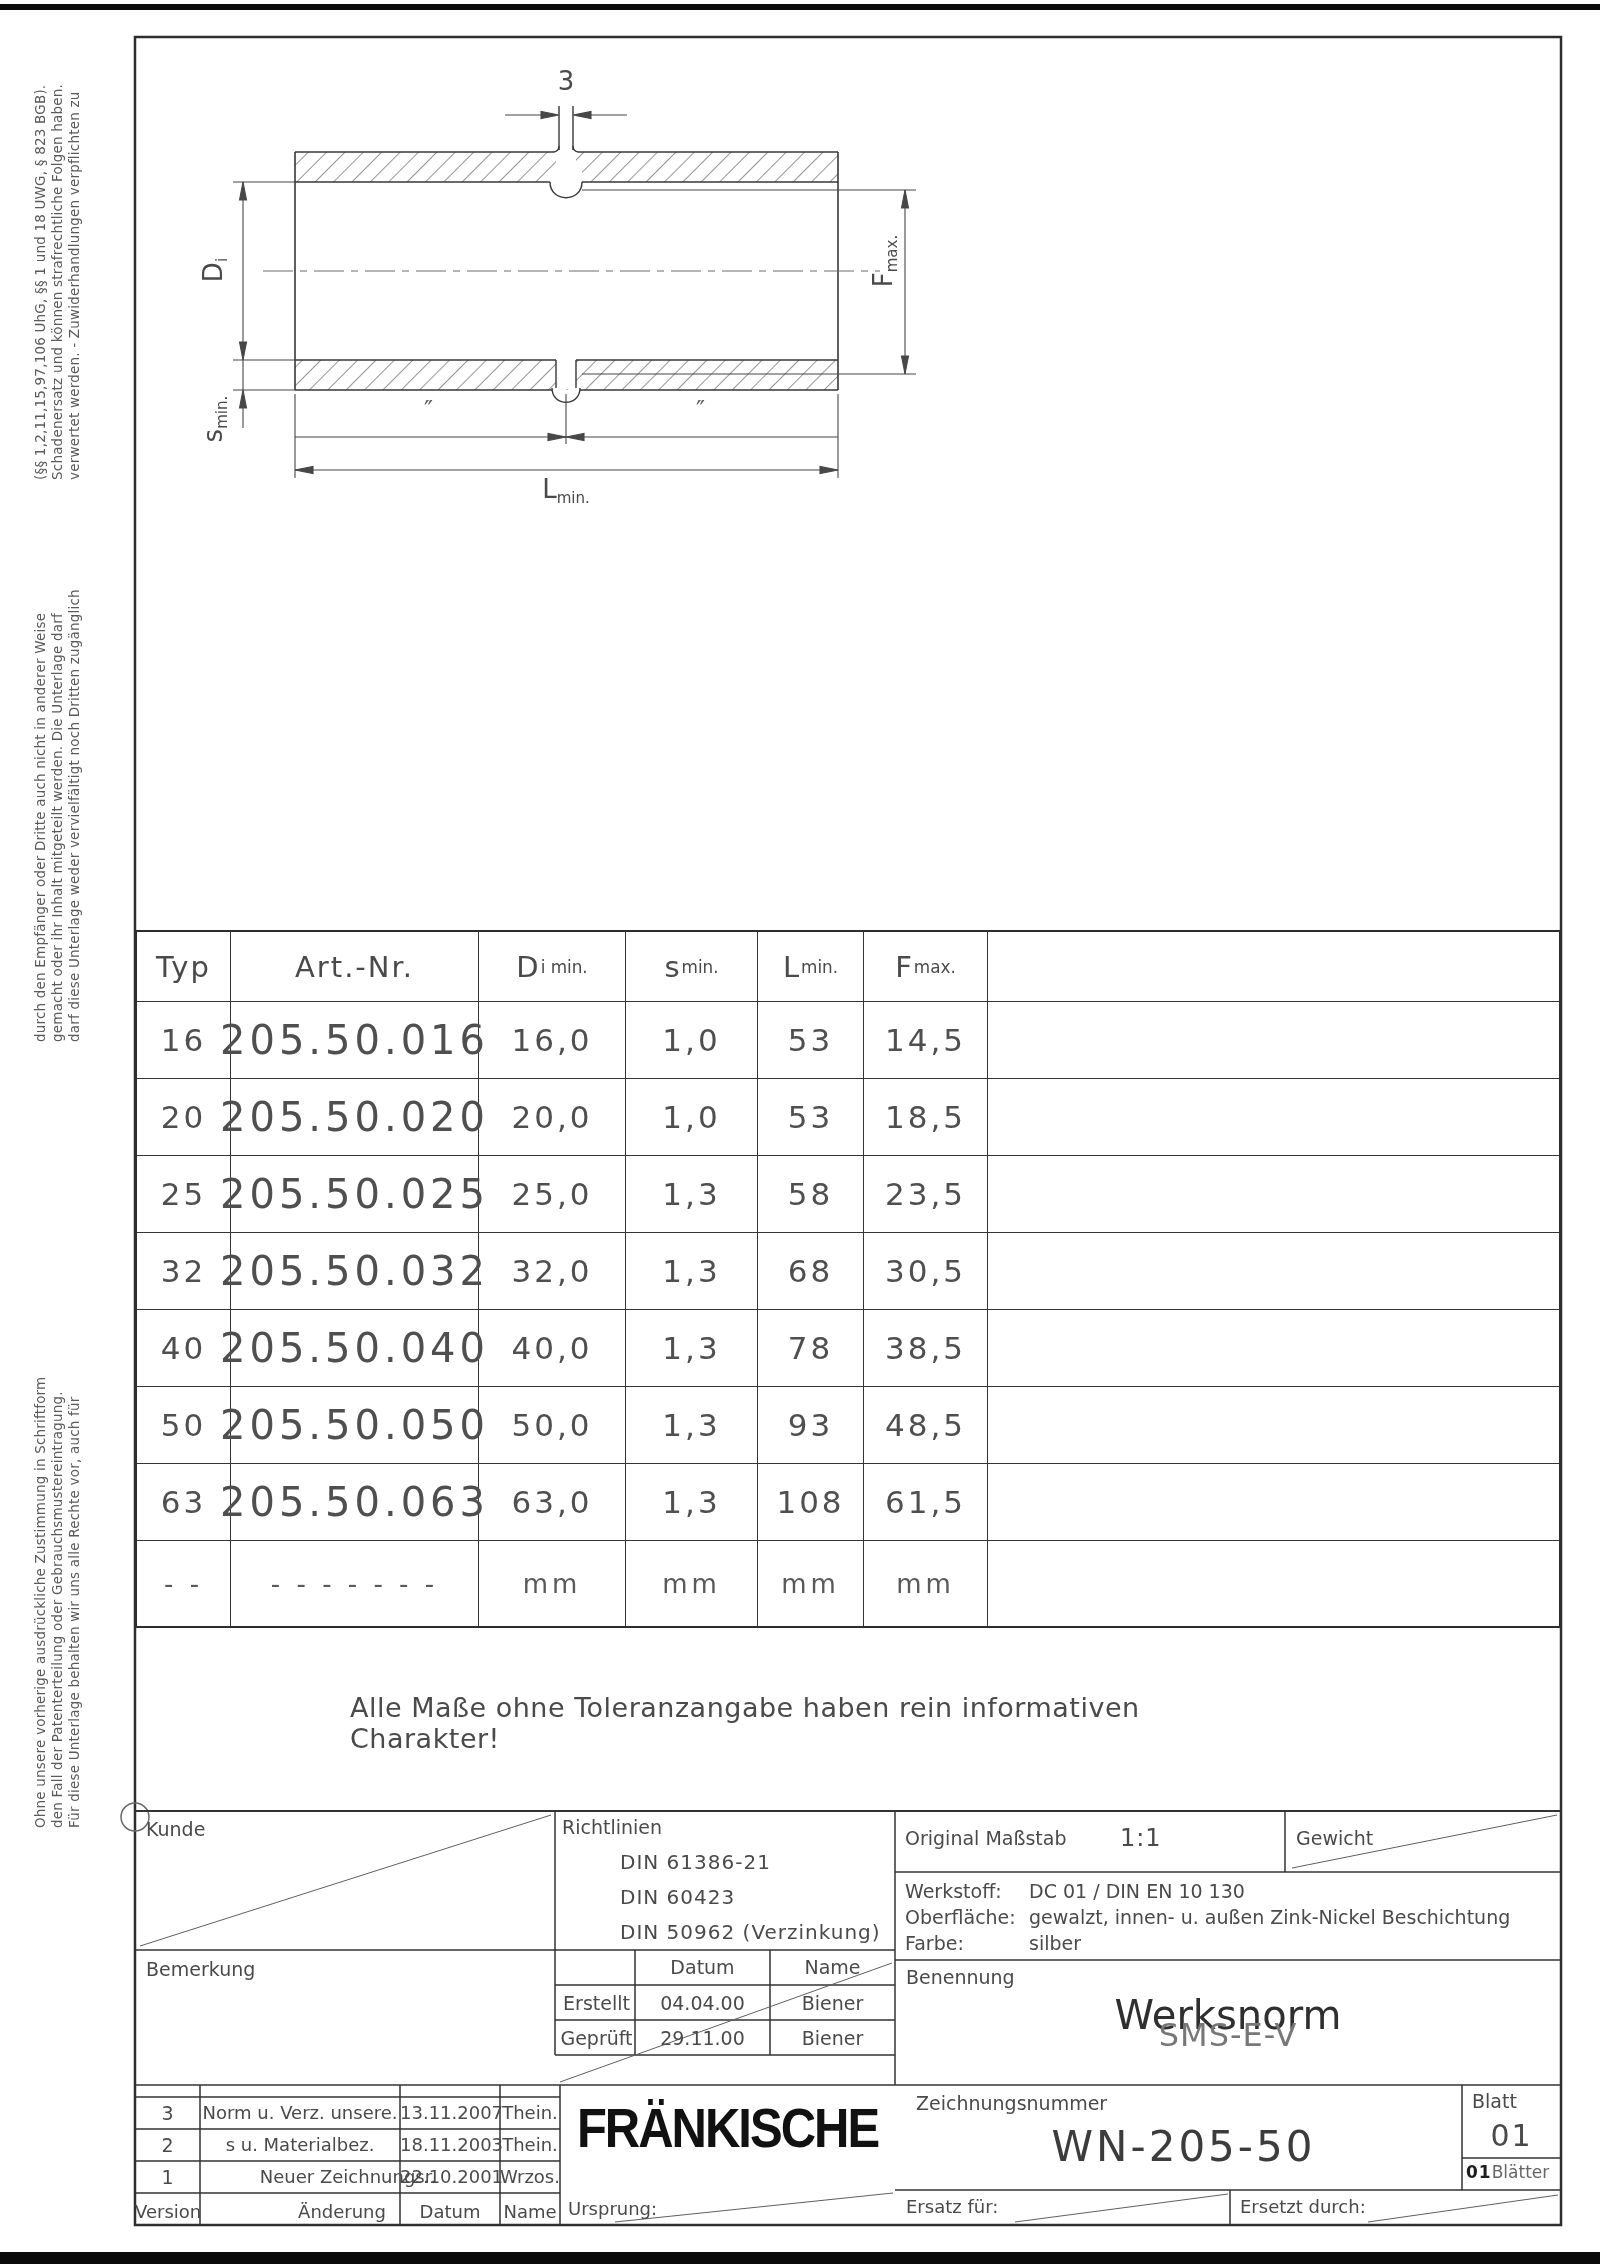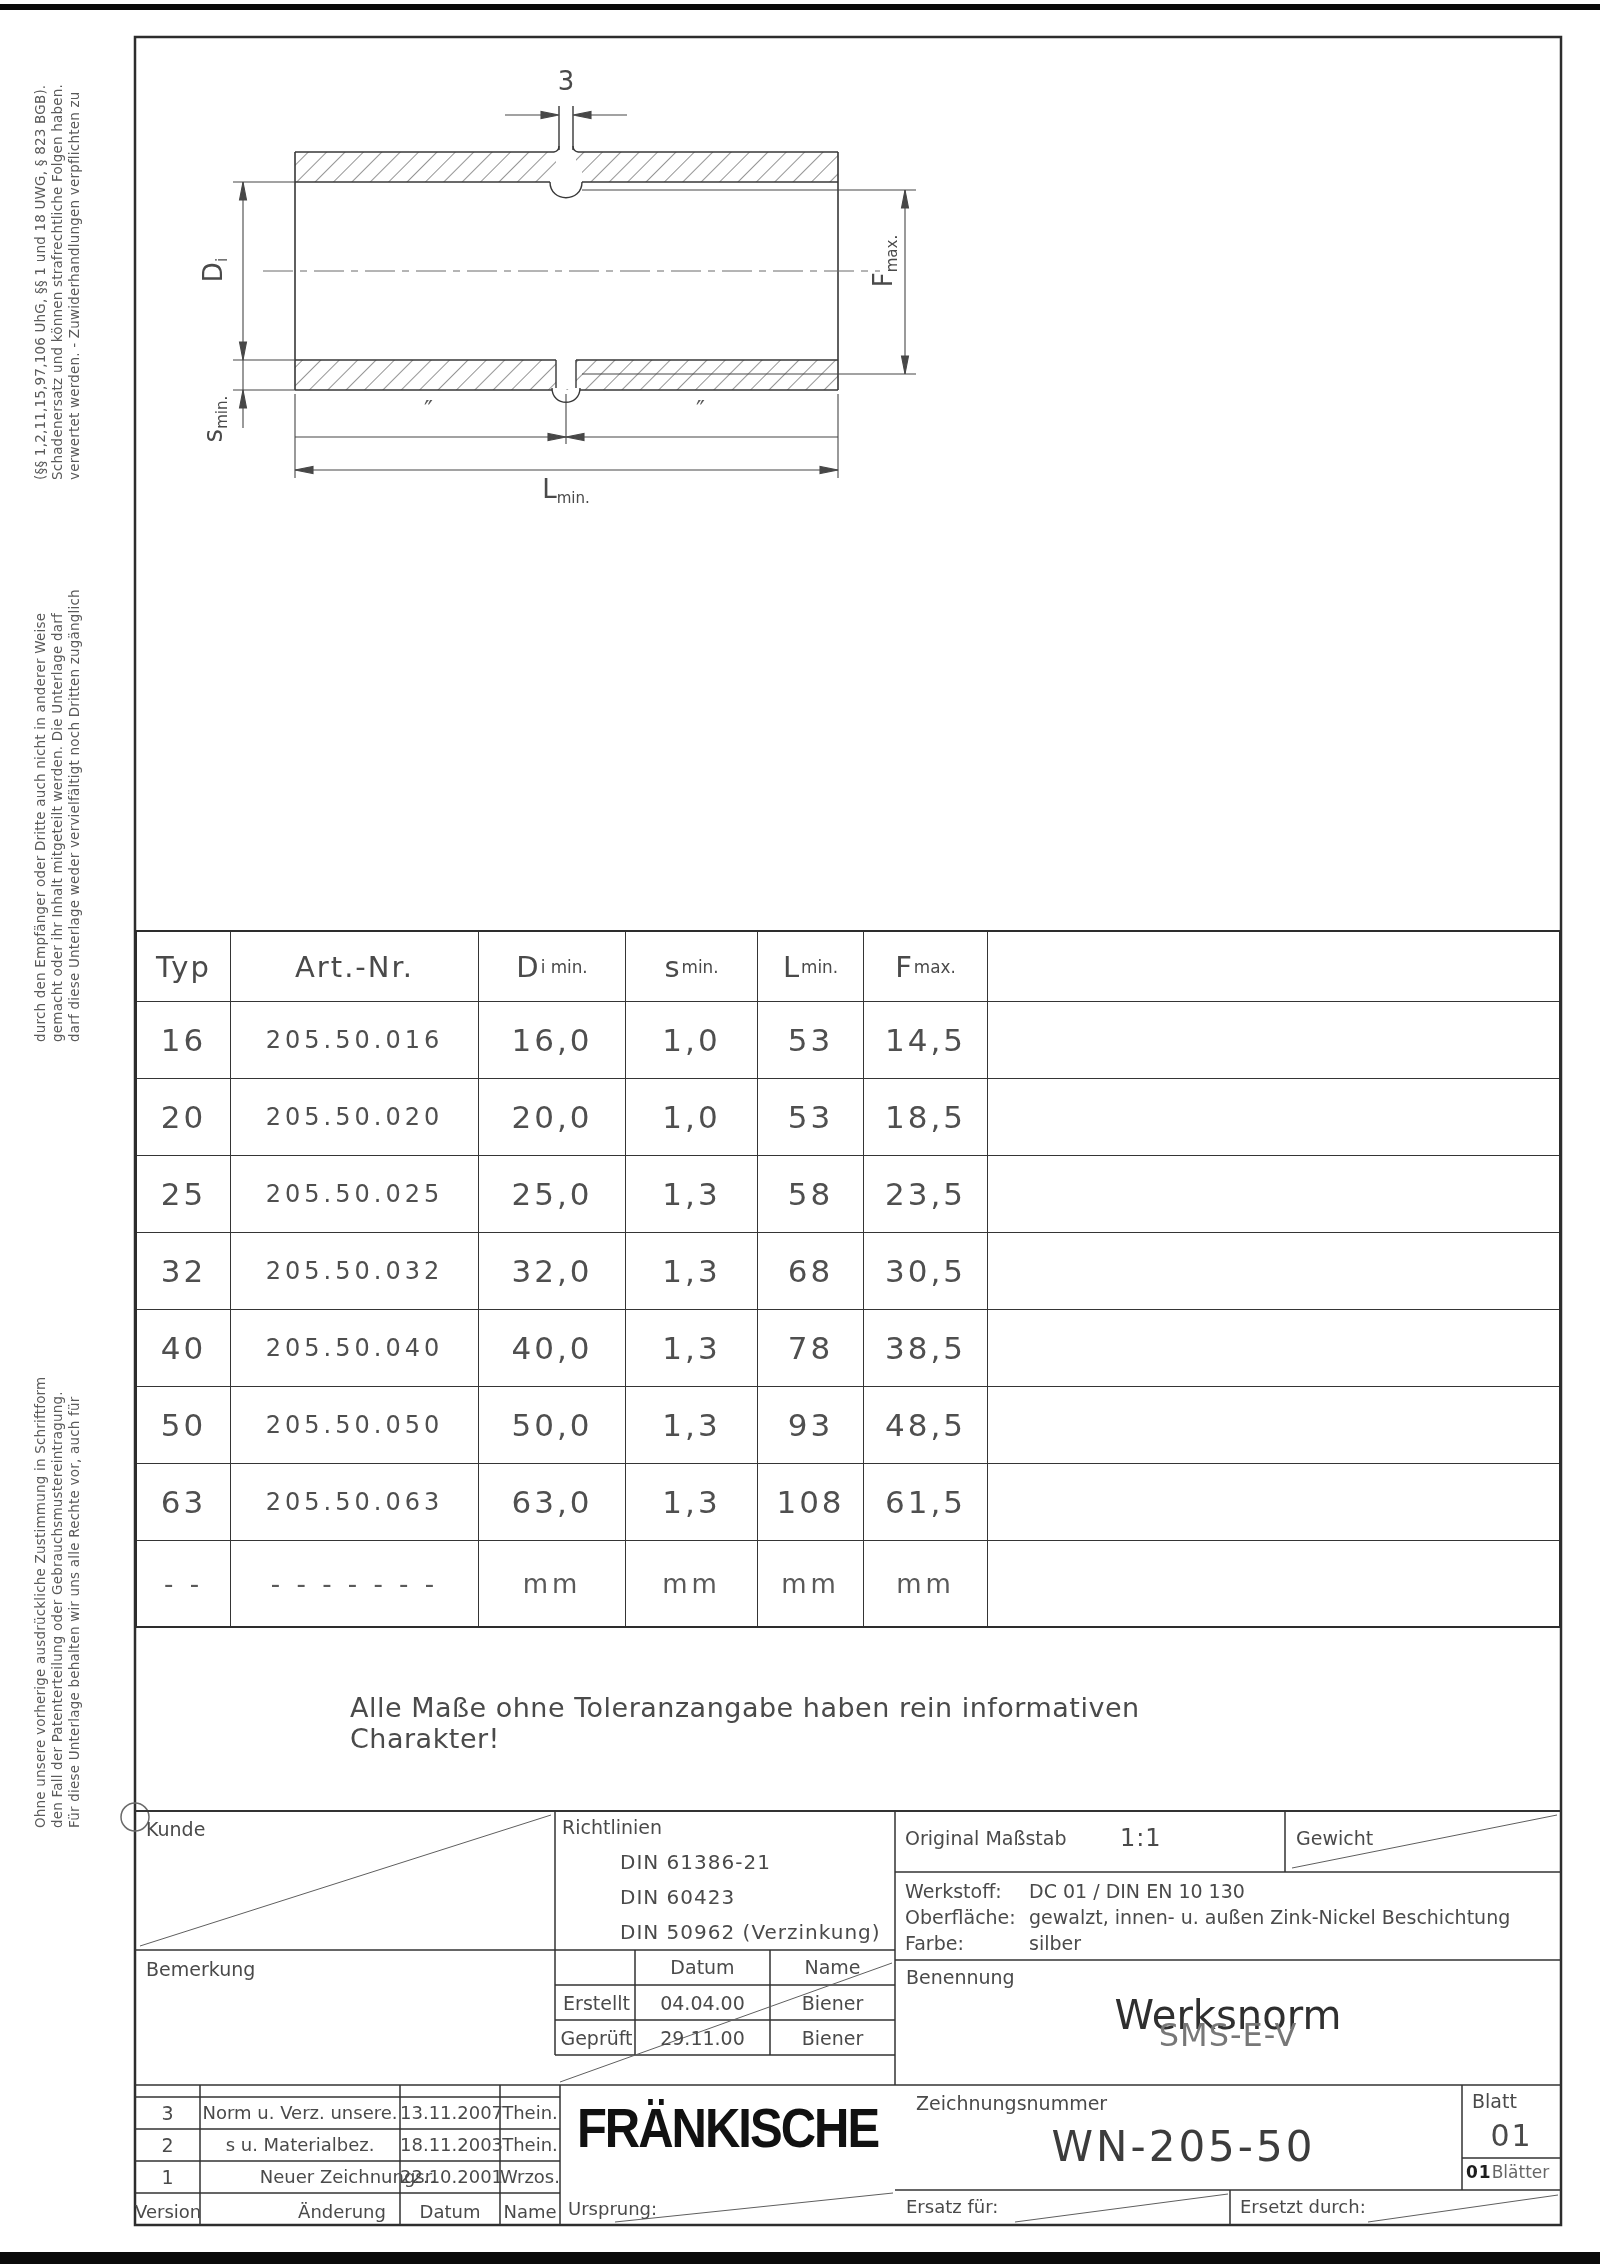--- a/index.html
+++ b/index.html
@@ -23,21 +23,21 @@
             grid-template-rows:70px repeat(7,77px) 1fr;
             border:2.5px solid #2d2d2d;box-sizing:border-box;}
   .dimtable > div:not(.rowhost), .trow > div{box-sizing:border-box;border-right:1.5px solid #353535;
             border-bottom:1.5px solid #353535;display:flex;align-items:center;justify-content:center;}
   .dimtable .lastcol{border-right:none!important;}
   .dimtable .nobot{border-bottom:none!important;}
   .rowhost{display:contents;}
   .trow{display:contents;}
   .th{font-size:29px;color:#4a4a4a;letter-spacing:2px;}
   .td{font-size:31px;color:#4f4f4f;letter-spacing:3px;}
-  .td.art{letter-spacing:4px;font-size:24px;}
+  .td.art{letter-spacing:4px;font-size:40px;}
   .tu{font-size:26px;color:#5a5a5a;letter-spacing:4px;}
   
   .bignote{position:absolute;left:350px;top:1692px;width:860px;text-align:left;
            font-size:27px;color:#4a4a4a;letter-spacing:.5px;}
   
   .lbl{position:absolute;font-size:19px;color:#4a4a4a;white-space:nowrap;}
   .lbl-sm{position:absolute;font-size:18px;color:#4a4a4a;white-space:nowrap;}
   .din{position:absolute;font-size:20px;color:#4a4a4a;white-space:nowrap;letter-spacing:1px;}
   .matline{white-space:nowrap;font-size:19px;color:#4a4a4a;line-height:26px;}
   .matline .ml{display:inline-block;width:118px;}

